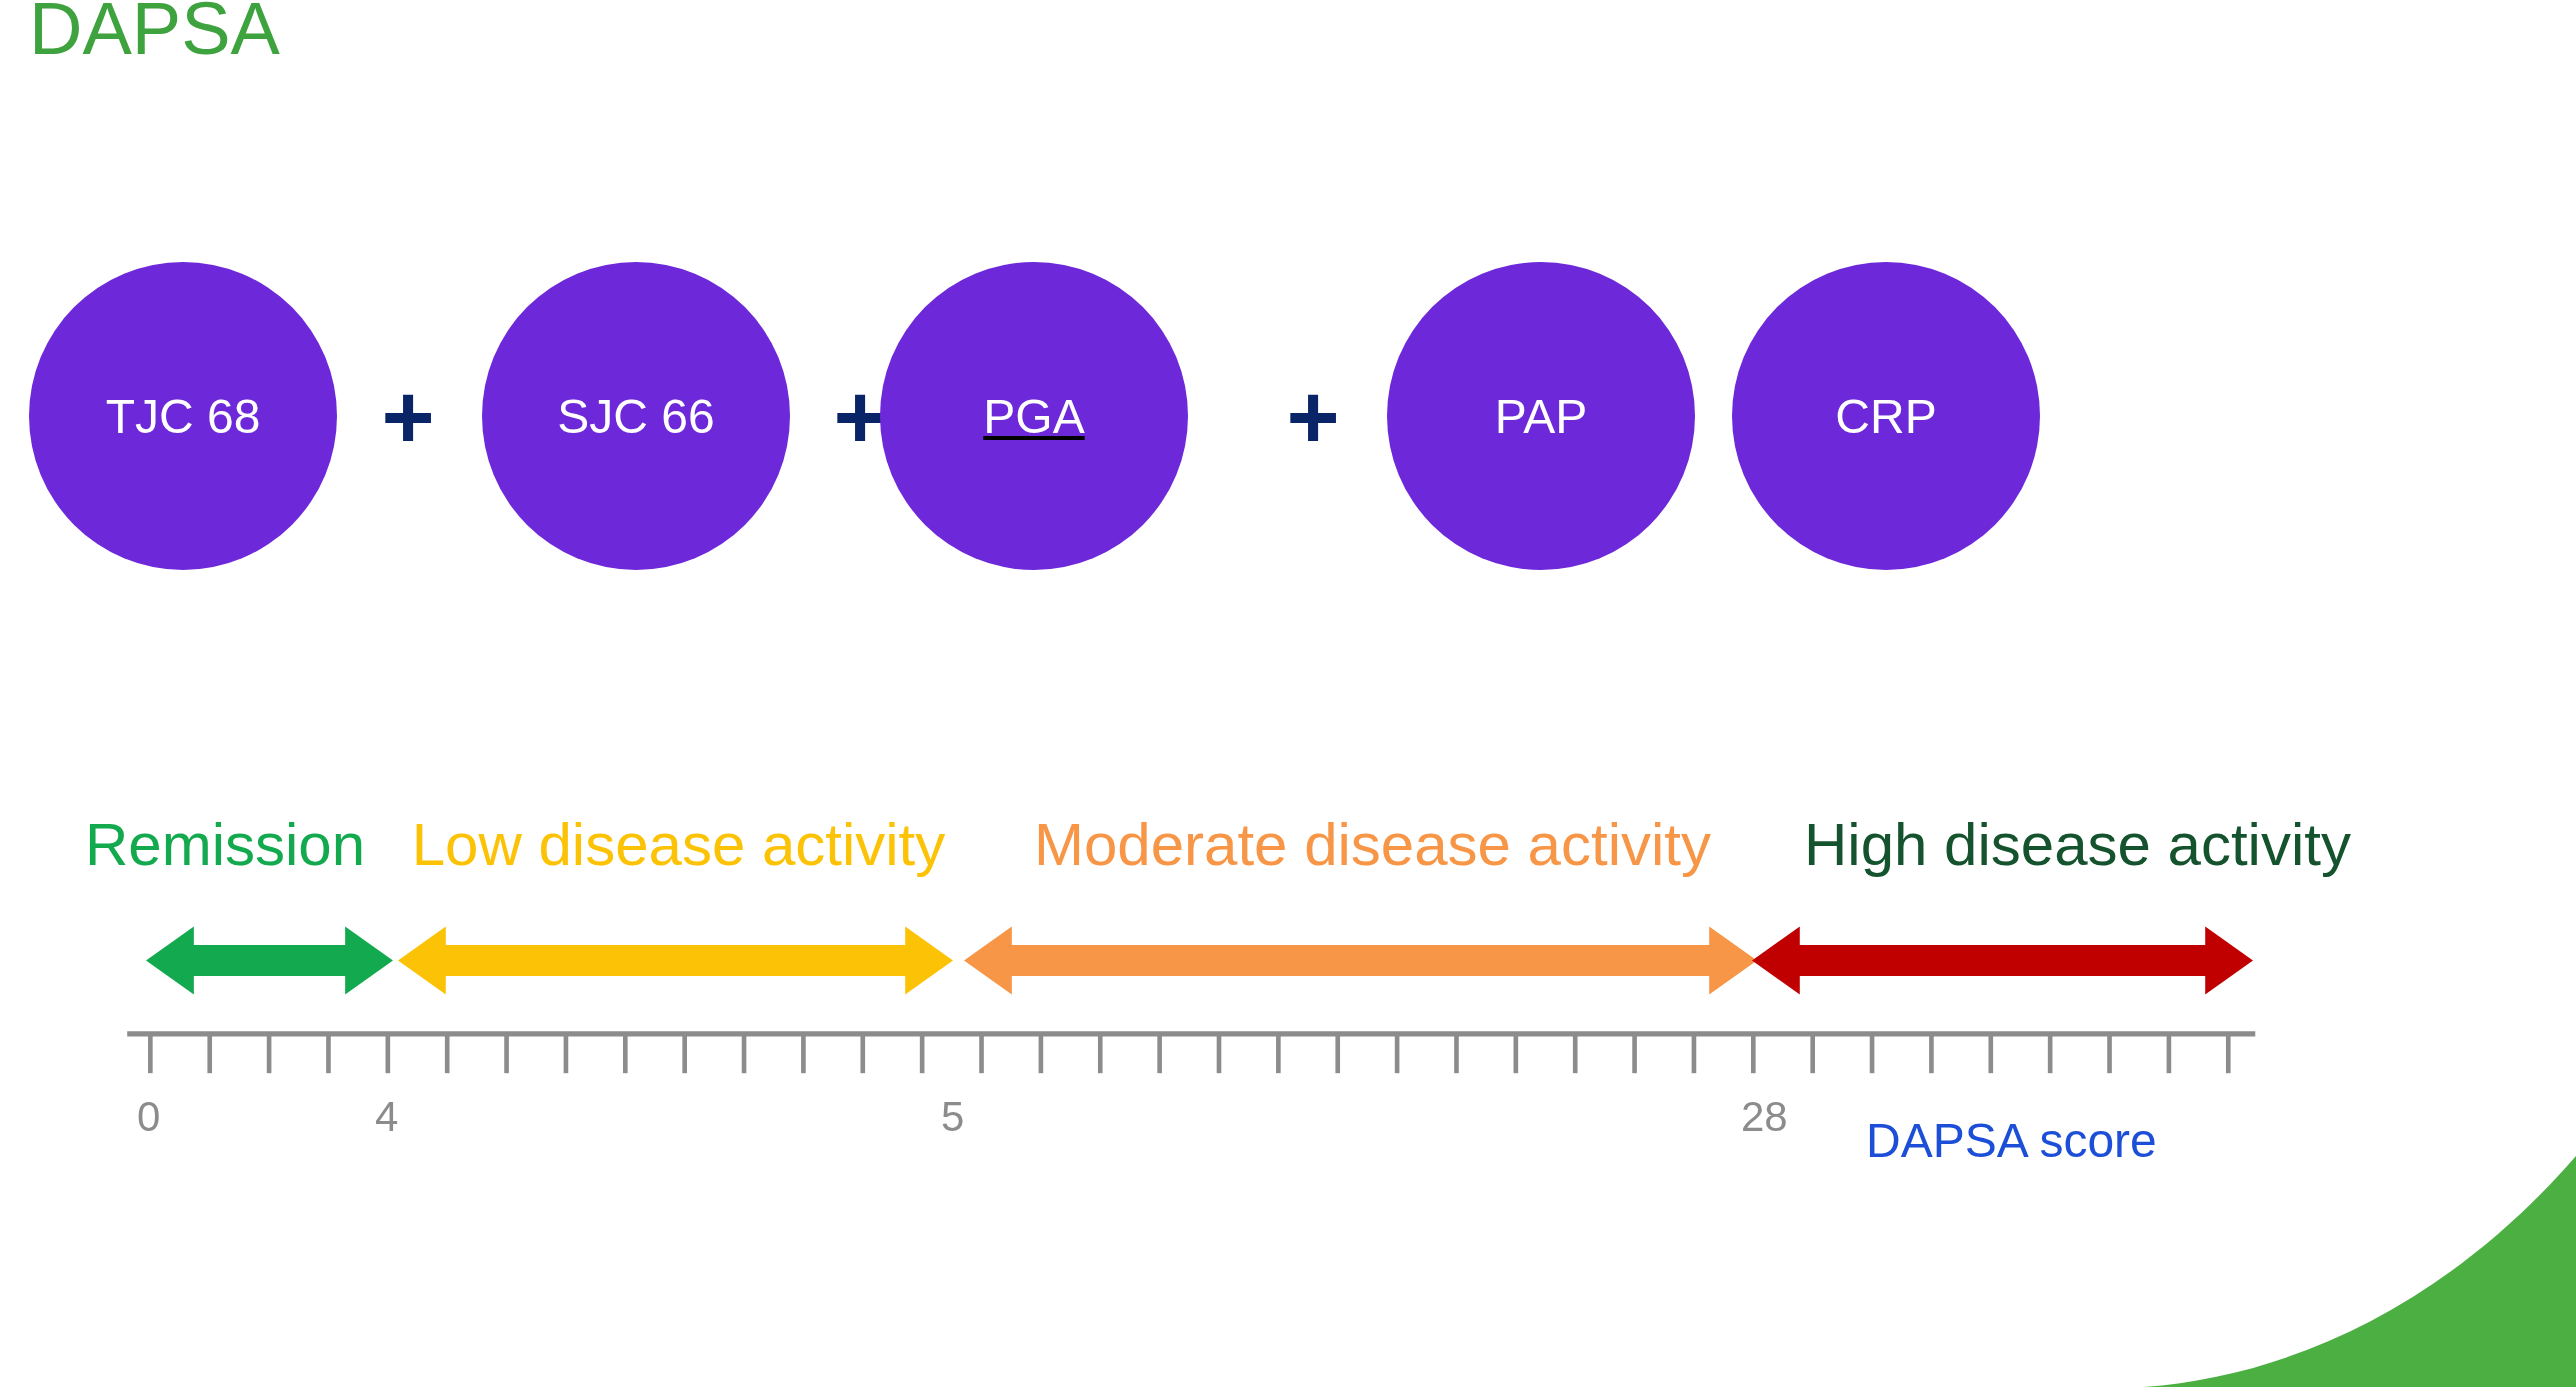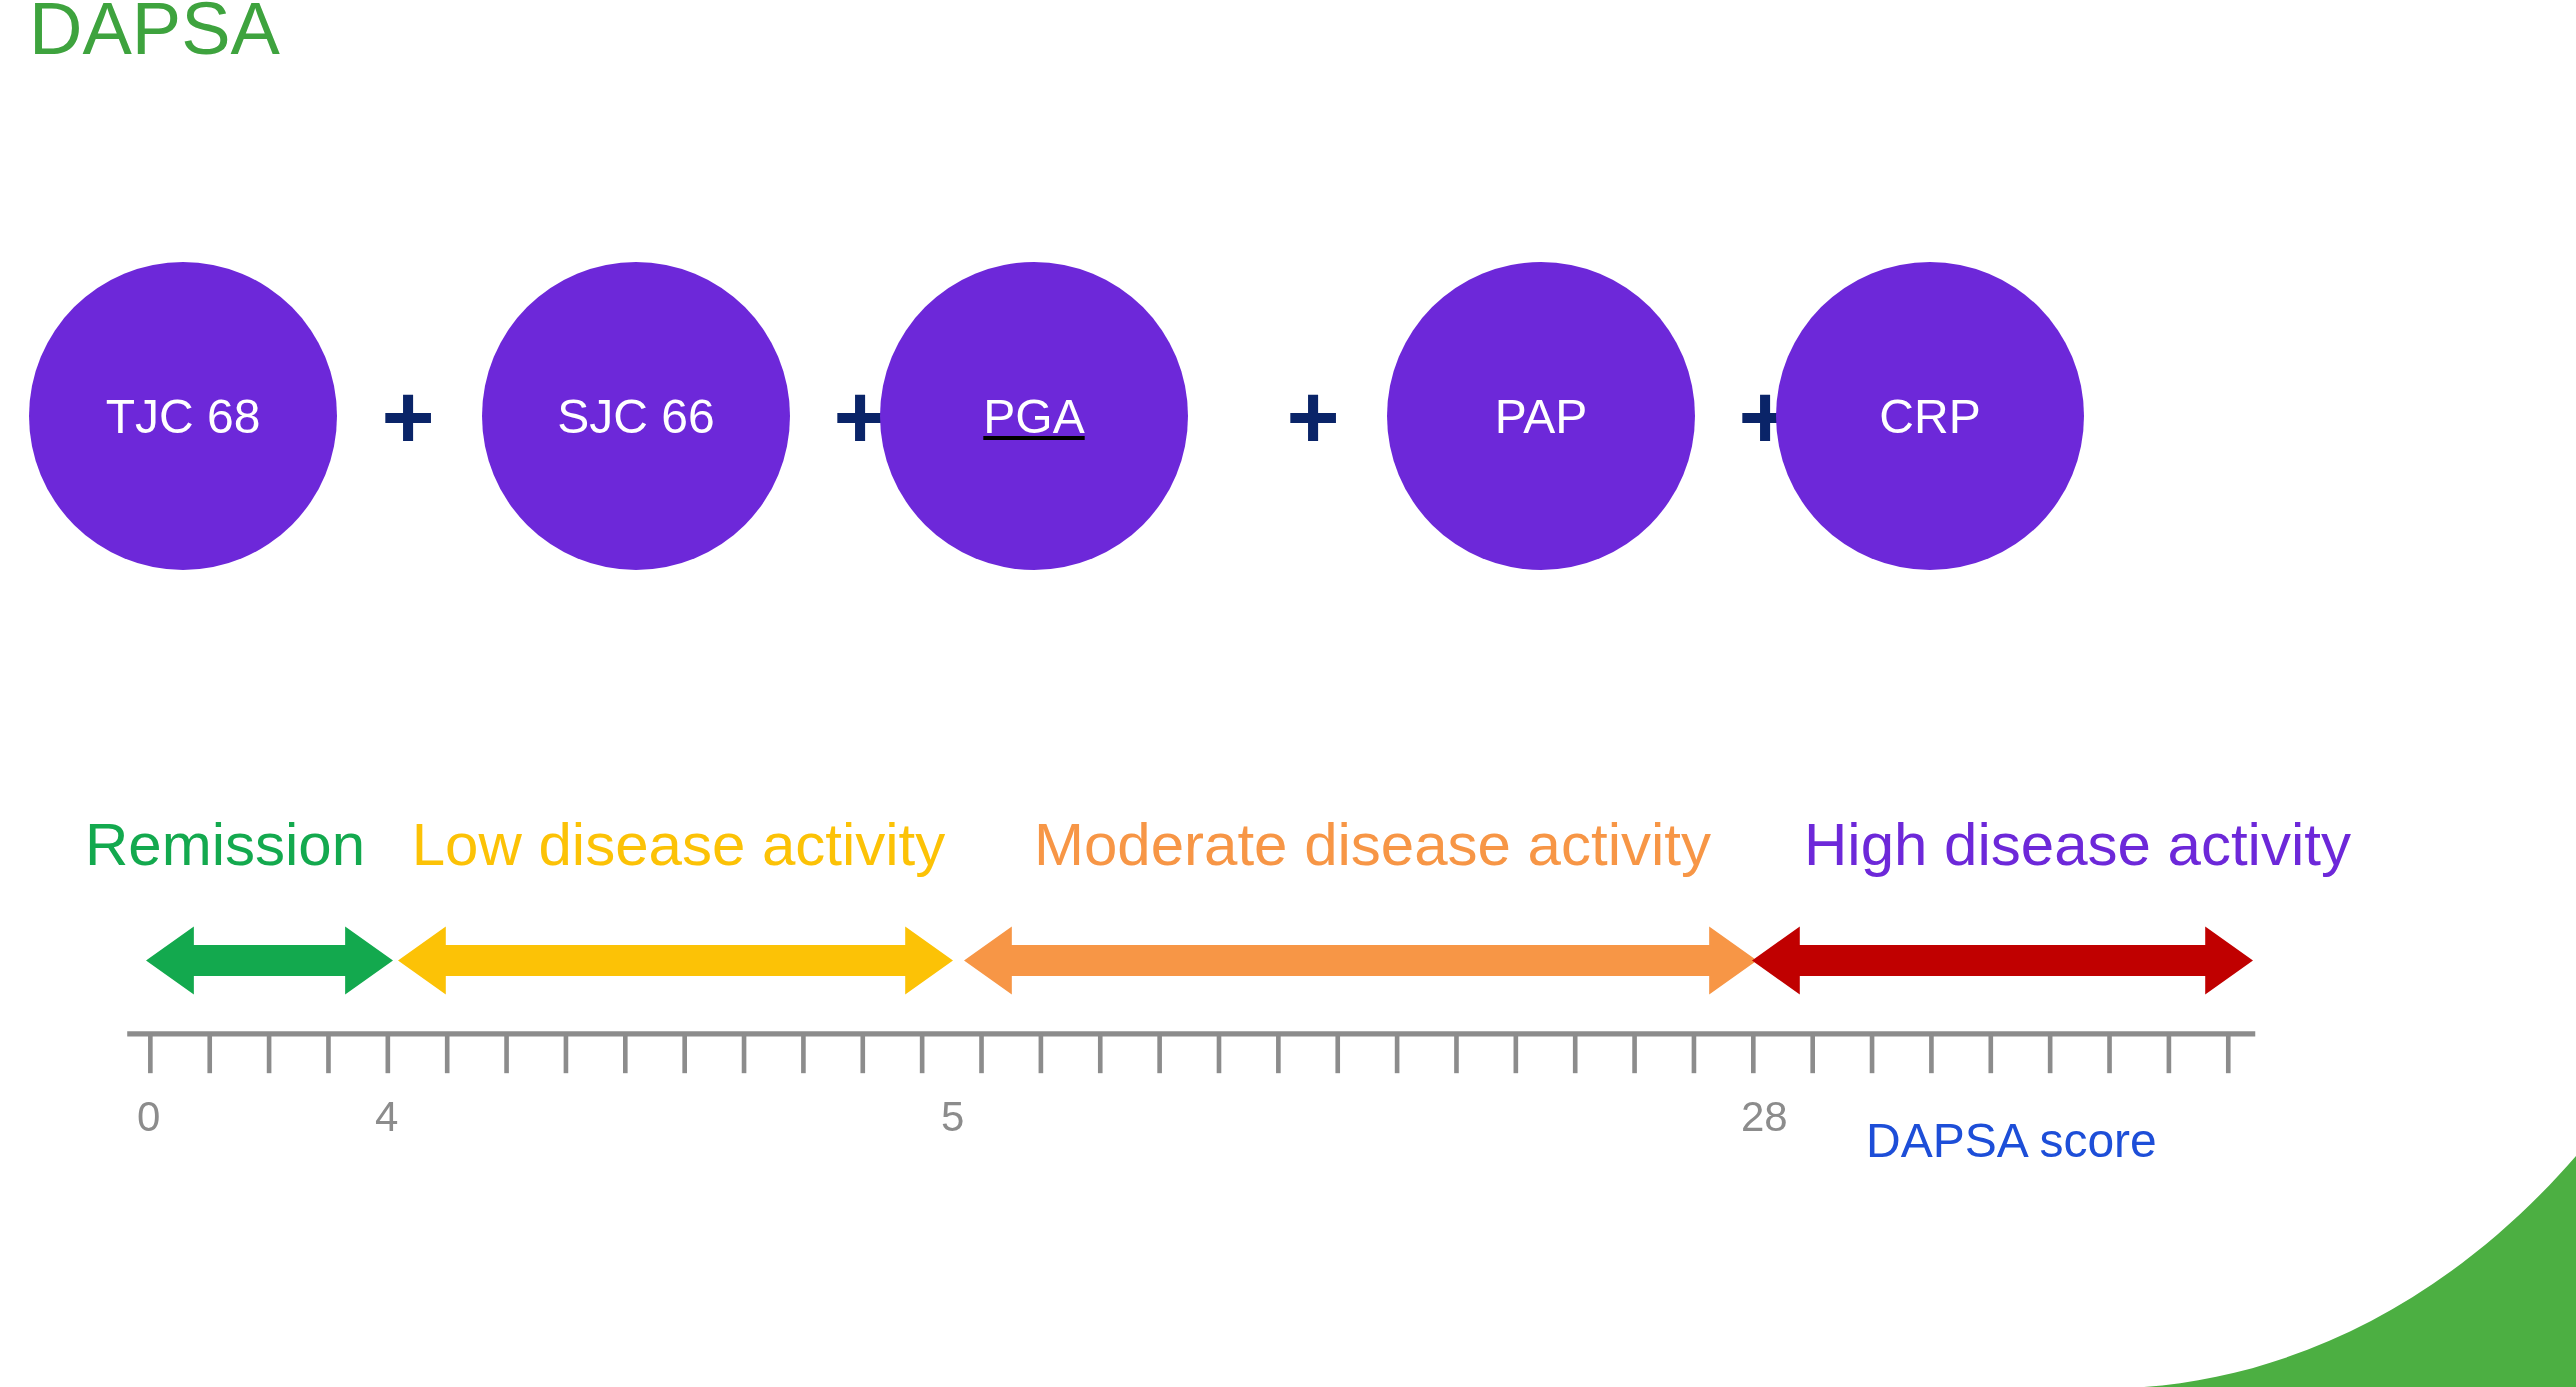--- a/index.html
+++ b/index.html
@@ -161,33 +161,33 @@
     </div>
 
     <div class="plus-sign" style="left:1280px;">+</div>
 
     <div class="component-circle" style="left:1387px;">
       <span class="component-label">PAP</span>
     </div>
 
     <div class="plus-sign" style="left:1732px;">+</div>
 
-    <div class="component-circle" style="left:1776px;">
+    <div class="component-circle" style="left:1732px;">
       <span class="component-label">CRP</span>
     </div>
 
   </div>
 
   <div class="band-label" style="left:85px; top:810px; width:278px; color:#13A94E;">Remission</div>
 
   <div class="band-label" style="left:405px; top:810px; width:547px; color:#FCC206;">Low disease activity</div>
 
   <div class="band-label" style="left:1018px; top:810px; width:709px; color:#F79646;">Moderate disease activity</div>
 
-  <div class="band-label" style="left:1796px; top:810px; width:563px; color:#6d28d9;">High disease activity</div>
+  <div class="band-label" style="left:1796px; top:810px; width:563px; color:#14532d;">High disease activity</div>
 
   <div class="band-arrow" style="left:146px; top:925px; width:247px;">
     <svg viewBox="0 0 320 92" preserveAspectRatio="none">
       <polygon points="0,46 62,2 62,26 258,26 258,2 320,46 258,90 258,66 62,66 62,90" fill="#13A94E"></polygon>
     </svg>
   </div>
 
   <div class="band-arrow" style="left:398px; top:925px; width:555px;">
     <svg viewBox="0 0 720 92" preserveAspectRatio="none">
       <polygon points="0,46 62,2 62,26 658,26 658,2 720,46 658,90 658,66 62,66 62,90" fill="#FCC206"></polygon>

